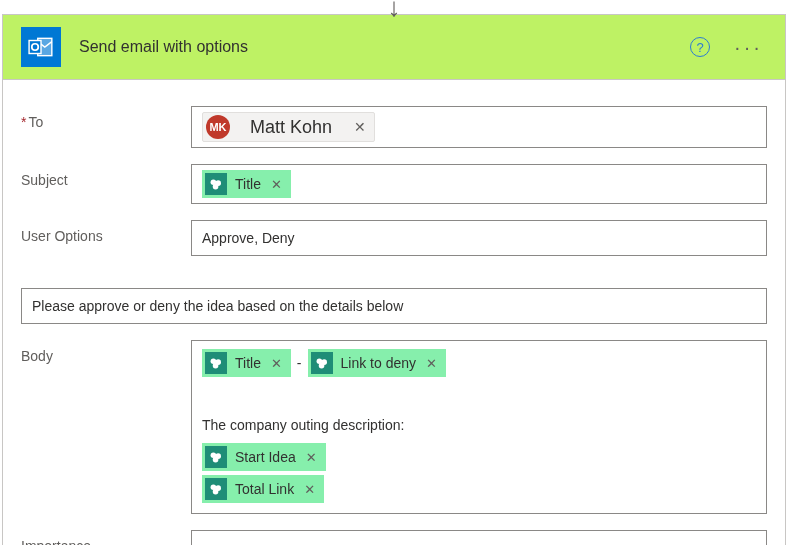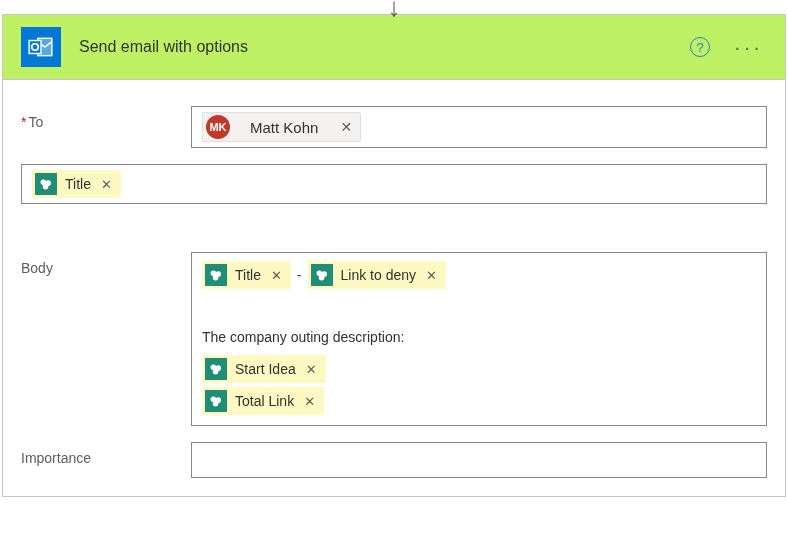--- a/index.html
+++ b/index.html
@@ -92,21 +92,21 @@
     .body-line {
       display: flex;
       flex-wrap: wrap;
       align-items: center;
       gap: 4px;
       min-height: 28px;
     }
     .body-gap { height: 28px; }
     .body-text { padding: 4px 0 6px 0; }
     .token {
-      background: #fef9c3;
+      background: #86efac;
       border: 1px solid transparent;
       display: inline-flex;
       align-items: center;
       padding: 2px 6px 2px 2px;
       font-size: 14px;
       gap: 6px;
     }
     .token .tok-icon {
       background: #1f8d77;
       color: #fff;
@@ -124,21 +124,21 @@
       padding: 2px 6px 2px 3px;
       border-radius: 2px;
       gap: 20px;
     }
     .person-avatar {
       width: 24px; height: 24px; border-radius: 50%;
       background: #c0392b; color: #fff;
       display: flex; align-items: center; justify-content: center;
       font-size: 11px; font-weight: 600;
     }
-    .person-name { font-size: 15px; }
+    .person-name { font-size: 18px; }
     .person-remove { color: #605e5c; cursor: pointer; font-size: 14px; padding: 0 2px; }
     .dropdown-field {
       justify-content: space-between;
     }
     .field-text { flex:1; }
     .dash-sep { padding: 0 2px; }
   </style>
 </head>
 <body>
 
@@ -169,40 +169,50 @@
       <div class="field">
         <span class="person-chip">
           <span class="person-avatar">MK</span>
           <span class="person-name">Matt Kohn</span>
           <span class="person-remove">✕</span>
         </span>
       </div>
     </div>
 
     <div class="form-row">
+      <div class="label">Subject</div>
       <div class="field">
         <span class="token">
           <span class="tok-icon">
               <svg viewBox="0 0 16 16">
                 <circle cx="5" cy="6" r="3.2"></circle>
                 <circle cx="10.5" cy="7" r="3.2"></circle>
                 <circle cx="7.5" cy="11" r="3.2"></circle>
               </svg>
             </span>
           <span class="tok-label">Title</span>
           <span class="tok-remove">✕</span>
         </span>
       </div>
     </div>
 
-
-    <div class="form-row">
-    </div>
-
-    <div class="form-row">
+    <div class="form-row">
+      <div class="label">User Options</div>
+      <div class="field">
+        <span class="field-text">Approve, Deny</span>
+      </div>
+    </div>
+
+    <div class="form-row">
+    </div>
+
+    <div class="form-row">
+      <div class="field">
+        <span class="field-text">Please approve or deny the idea based on the details below</span>
+      </div>
     </div>
 
     <div class="form-row">
       <div class="label">Body</div>
       <div class="field body-field">
         <div class="body-line">
           <span class="token">
             <span class="tok-icon">
                 <svg viewBox="0 0 16 16">
                   <circle cx="5" cy="6" r="3.2"></circle>

